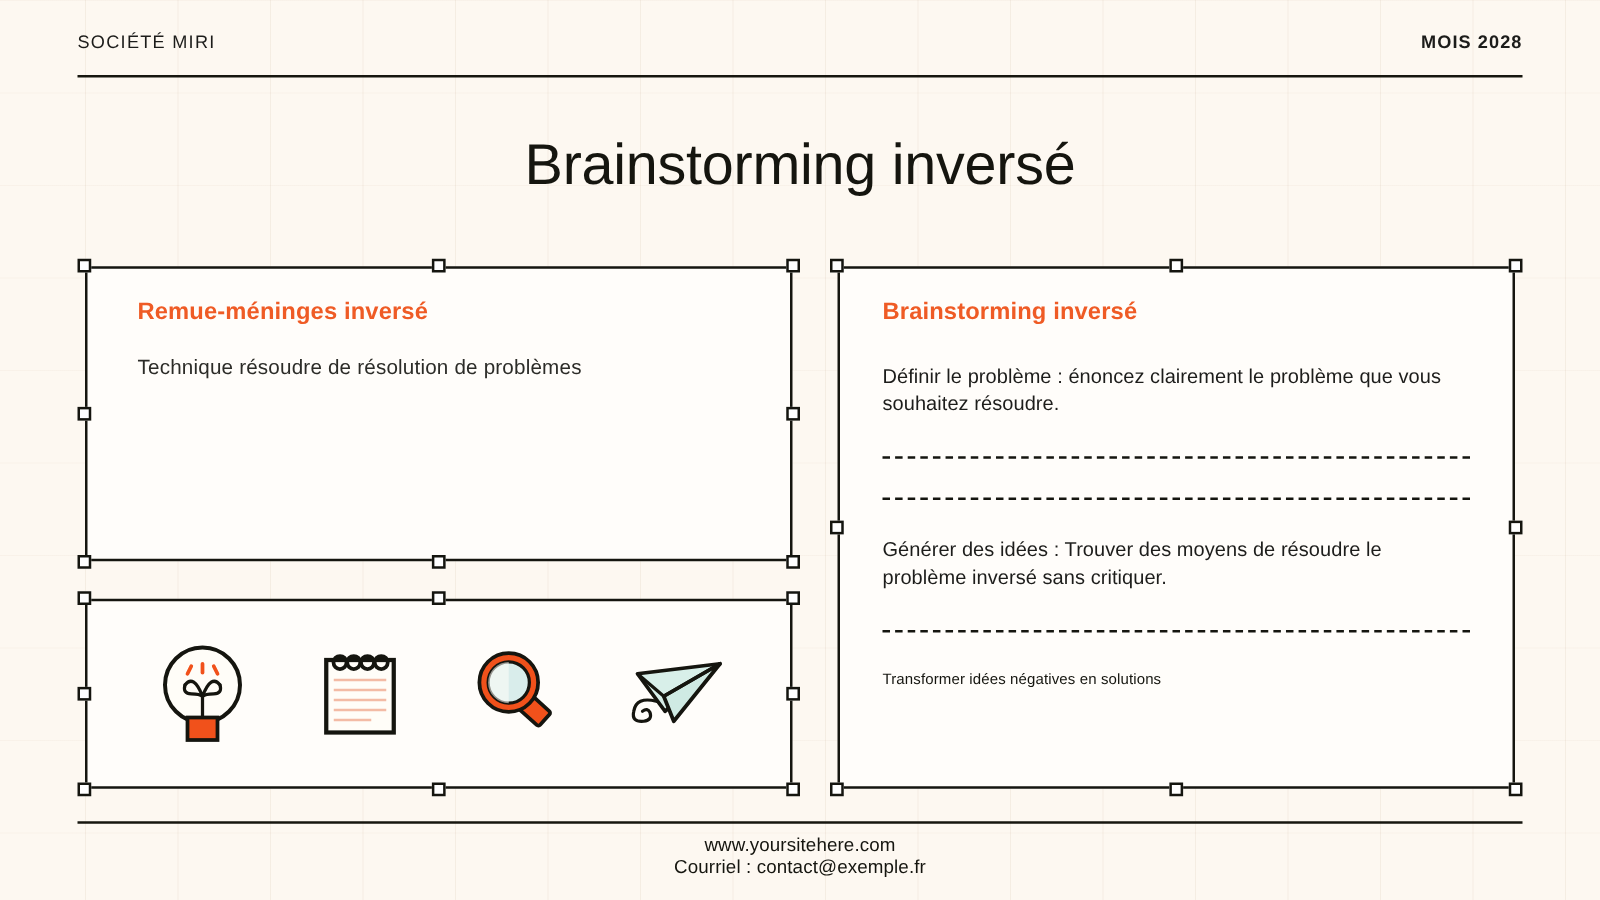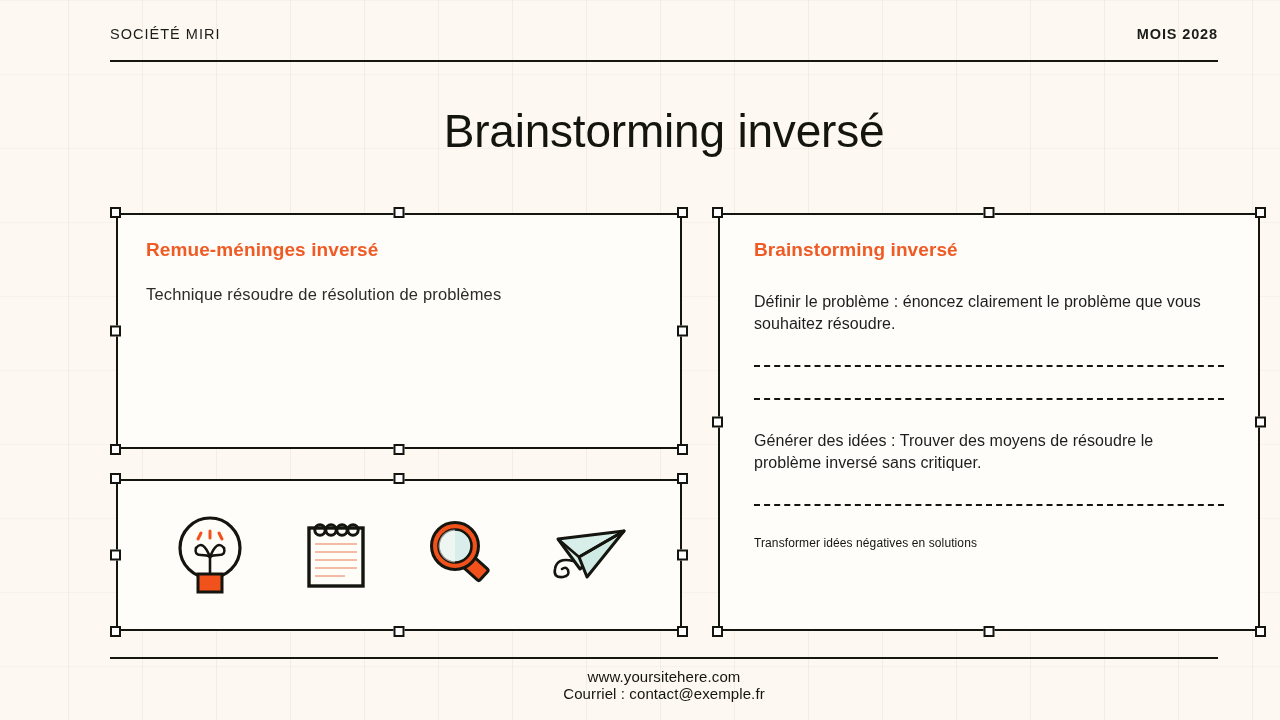--- a/index.html
+++ b/index.html
@@ -24,21 +24,20 @@
       linear-gradient(to right, rgba(216,196,176,.22) 1px, transparent 1px),
       linear-gradient(to bottom, rgba(216,196,176,.12) 1px, transparent 1px);
     background-size: 74px 74px;
     background-position: -6px 0;
     pointer-events: none;
   }
 
   .slide {
     position: absolute;
     inset: 0;
-    margin-left: 48px;
   }
 
   
   .header-row {
     position: absolute;
     left: 62px;
     right: 62px;
     top: 26px;
     display: flex;
     justify-content: space-between;
@@ -96,21 +95,21 @@
   .h-bc { left: 50%;   bottom: -8px; transform: translateX(-50%); }
   .h-br { right: -8px; bottom: -8px; }
 
   
   #card-overview {
     left: 68px;
     top: 213px;
     width: 566px;
     height: 236px;
   }
-  .card-pad { padding: 24px 28px; }
+  .card-pad { padding: 24px 40px; }
 
   .card-heading {
     font-size: 19px;
     font-weight: 700;
     color: #EF5B25;
     letter-spacing: .1px;
     margin-bottom: 24px;
   }
   .card-sub {
     font-size: 16.5px;

